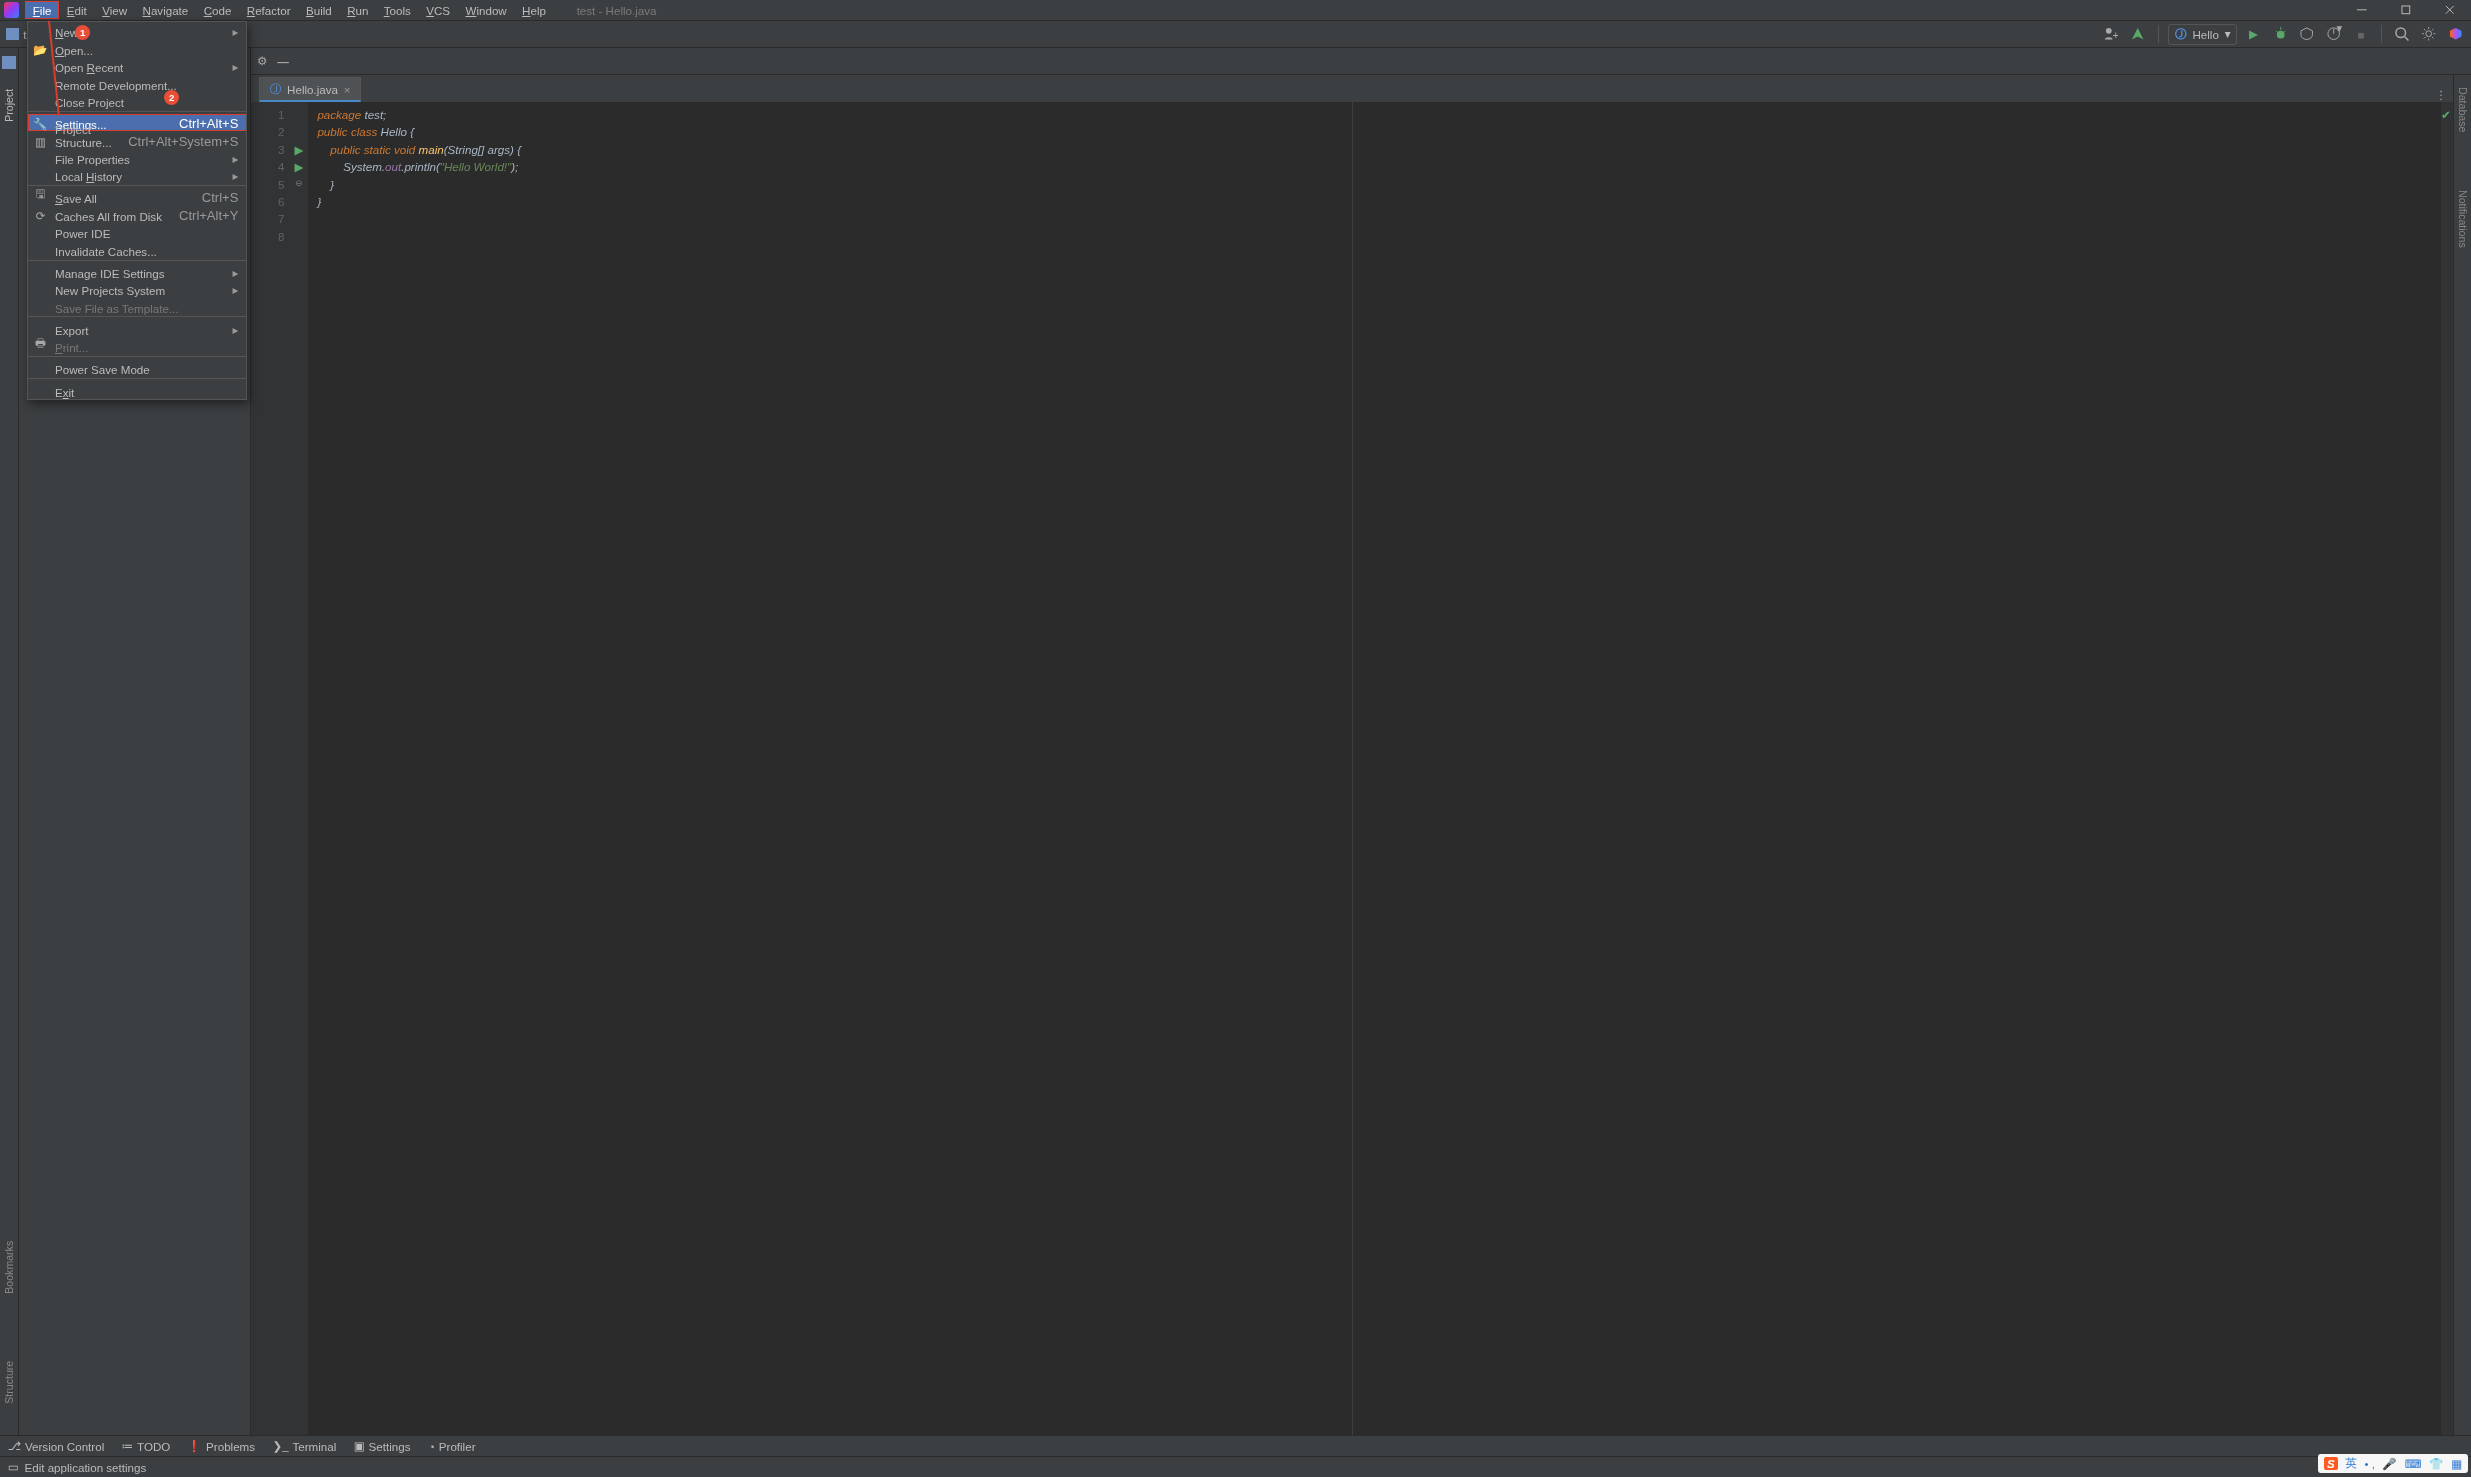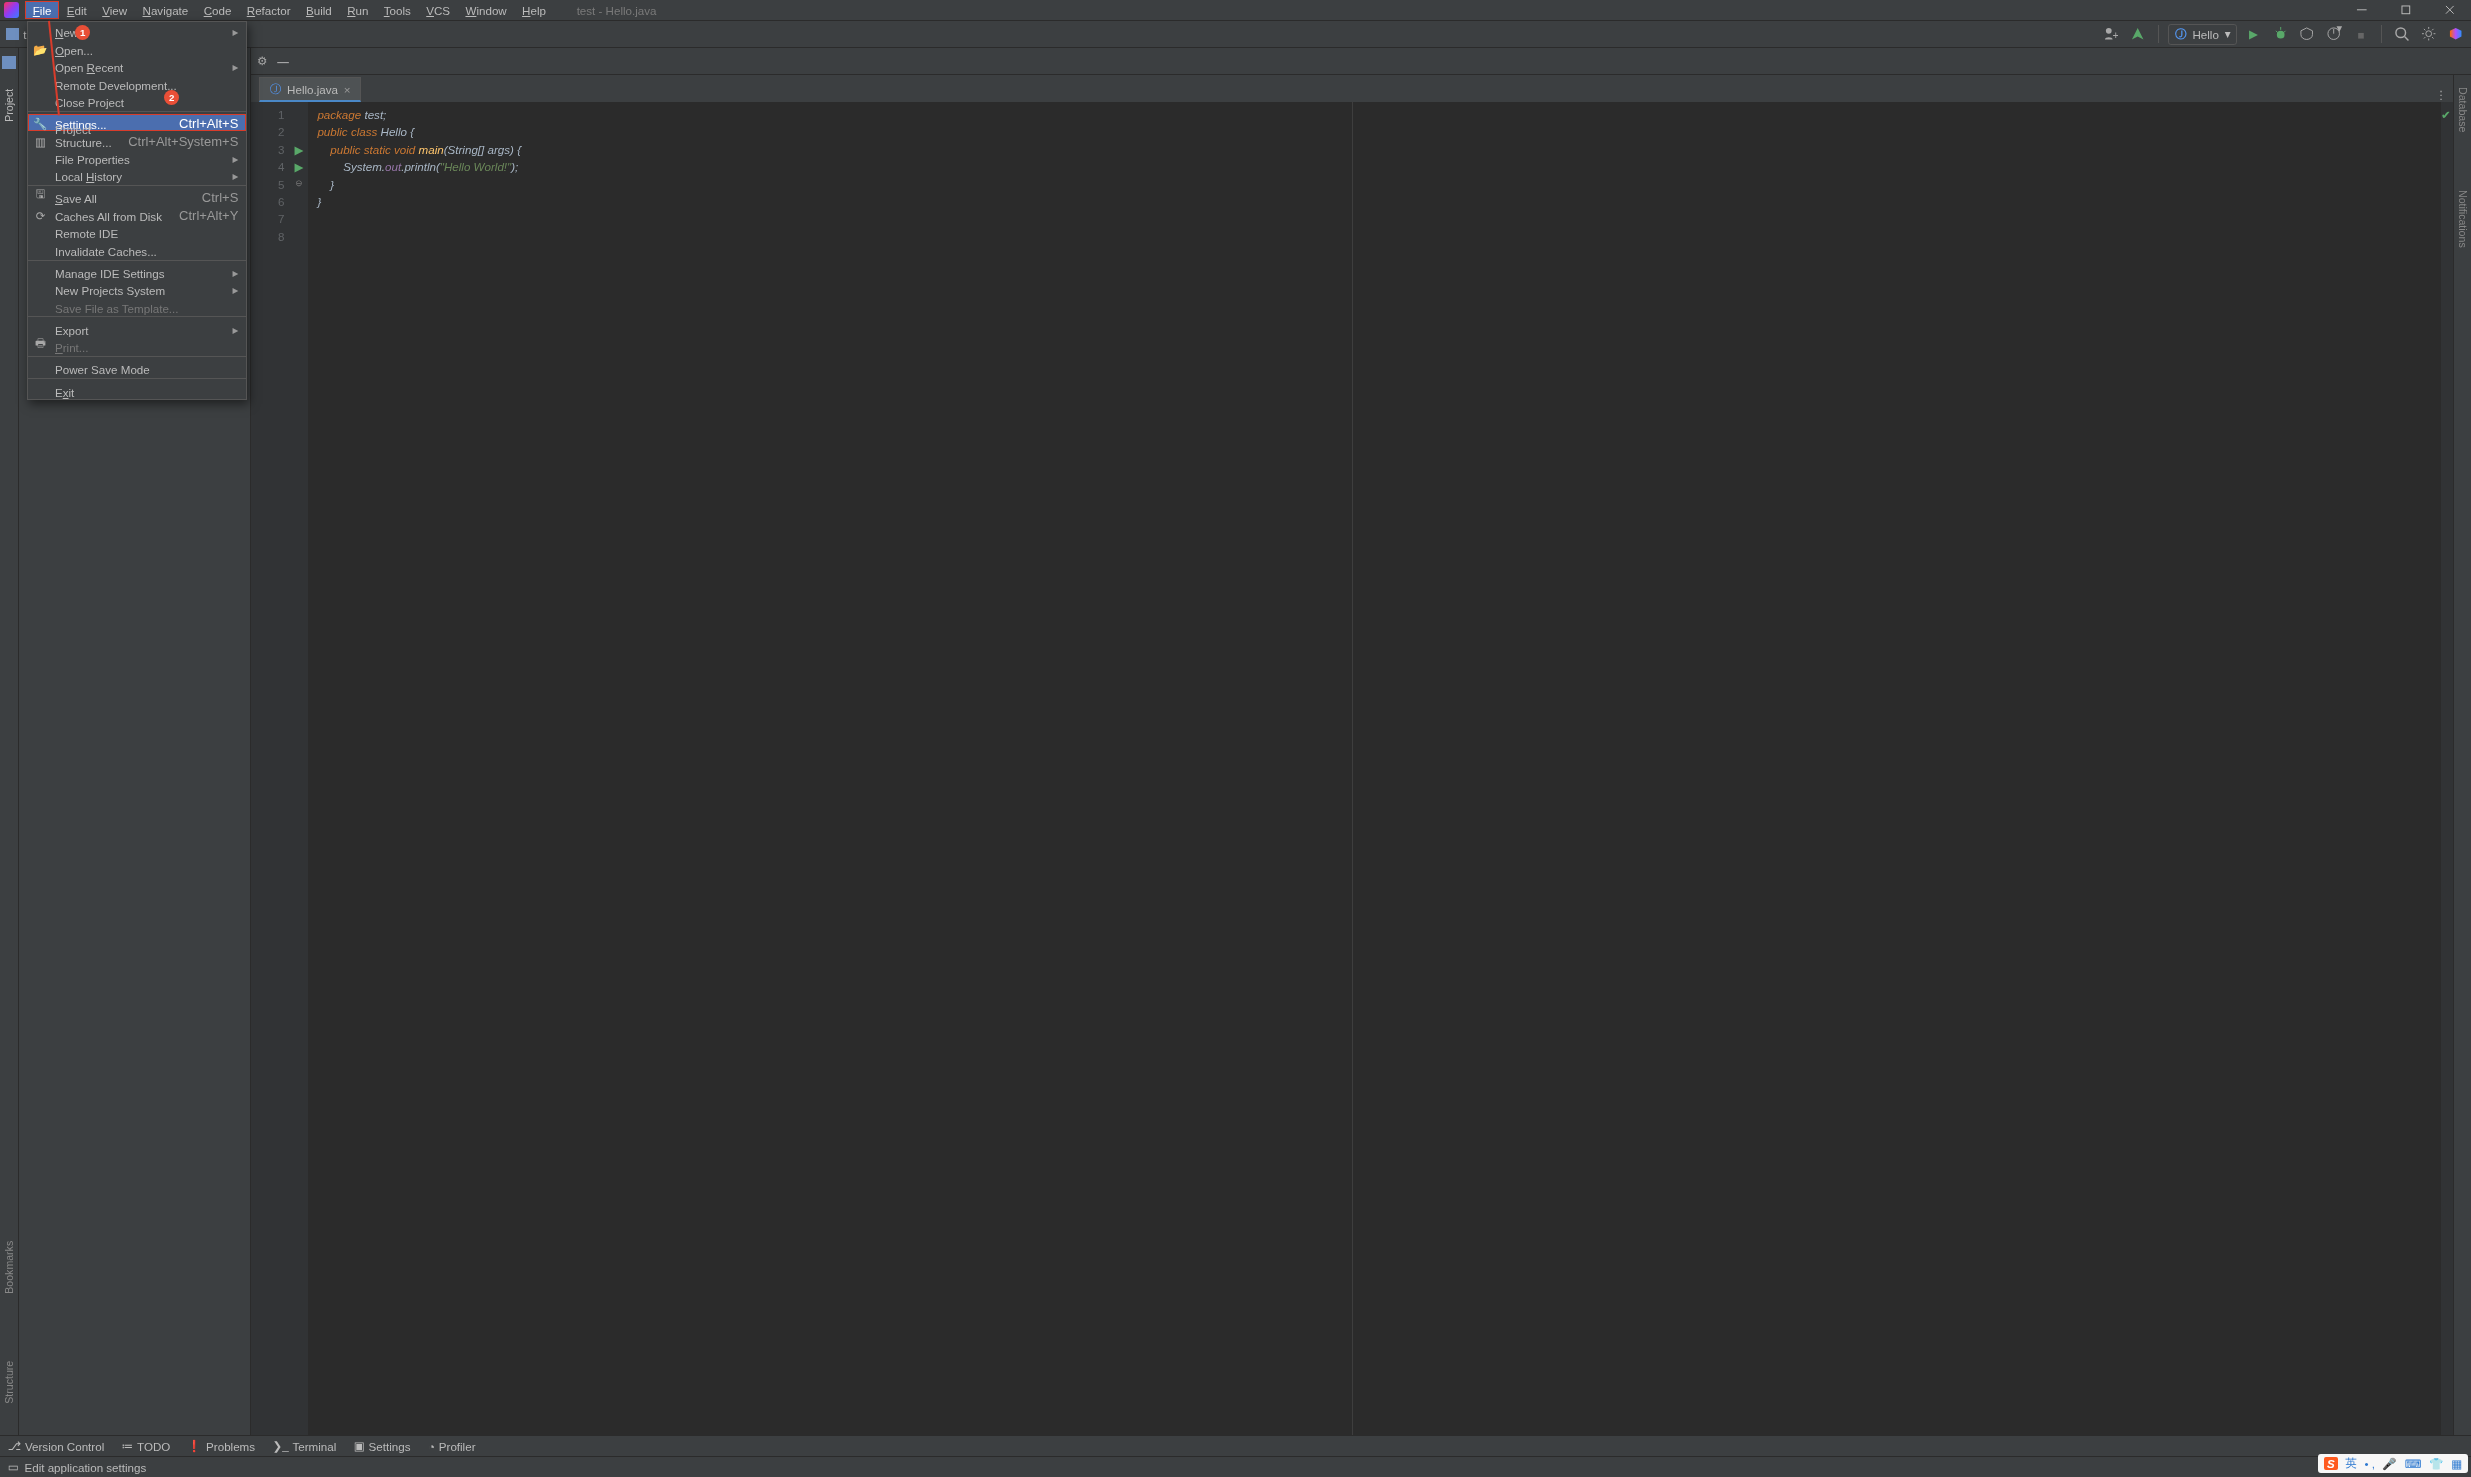--- a/index.html
+++ b/index.html
@@ -380,21 +380,21 @@
         <span class="ic">🖫</span>
         <span><span class="mn">S</span>ave All</span>
         <span class="shortcut">Ctrl+S</span>
       </div>
       <div class="row">
         <span class="ic">⟳</span>
         <span>Caches All from Disk</span>
         <span class="shortcut">Ctrl+Alt+Y</span>
       </div>
       <div class="row">
-        <span>Remote IDE</span>
+        <span>Power IDE</span>
       </div>
       <div class="row">
         <span>Invalidate Caches...</span>
       </div>
       <hr>
       <div class="row">
         <span>Manage IDE Settings</span>
         <span class="sub">▸</span>
       </div>
       <div class="row">

